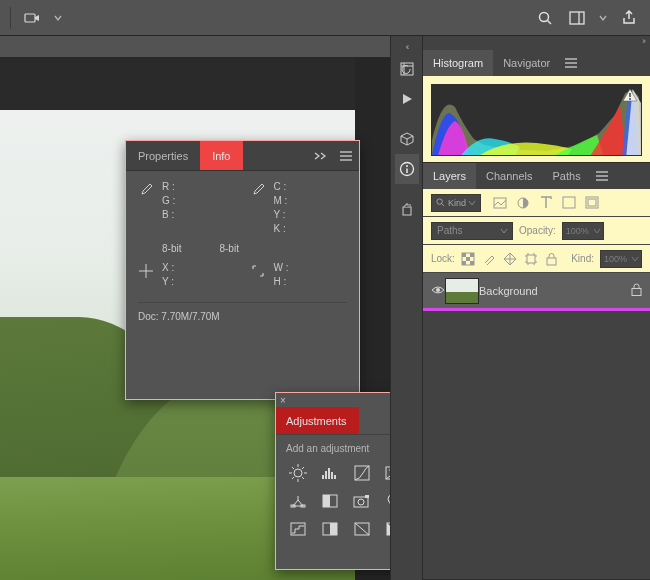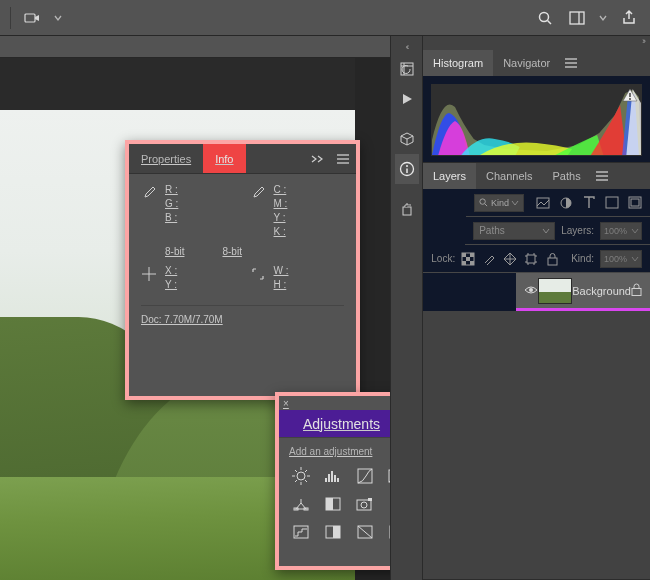--- a/index.html
+++ b/index.html
@@ -18,60 +18,60 @@
 .doc-topstrip { height: 22px; background: #535353; border-bottom: 1px solid #272727; }
 .canvas { position: absolute; left: 0; top: 22px; width: 355px; bottom: 0; background: #2a2a2a; }
 .canvas .photo { position: absolute; left: 0; top: 52px; width: 100%; bottom: 0; overflow: hidden; }
 .sky { position: absolute; inset: 0; background: linear-gradient(to bottom, #eef1ef 0%, #e8ede9 30%, #dfe7de 48%, #cfd9cc 54%, transparent 55%); }
 .hills { position: absolute; inset: 0; }
 .hill1 { position: absolute; left: -10%; right: 30%; top: 44%; bottom: -20%; background: linear-gradient(175deg, #5d7a3b 0%, #4e6a31 50%, #3d5528 100%); border-radius: 0 60% 0 0 / 0 100% 0 0; }
 .hill2 { position: absolute; left: 25%; right: -10%; top: 56%; bottom: -20%; background: linear-gradient(180deg, #6a8a45 0%, #5b7a39 60%, #4a632e 100%); border-radius: 50% 0 0 0 / 80% 0 0 0; }
 .field { position: absolute; left: 0; right: 0; top: 78%; bottom: 0; background: linear-gradient(178deg, #7ca04f 0%, #6e923f 40%, #5c7f31 100%); }
 
 
-.panel { position: absolute; background: #535353; border: 4px solid #fca5a5; box-shadow: 0 4px 12px rgba(0,0,0,.45); text-decoration: underline; }
+.panel { position: absolute; background: #535353; border: 1px solid #fca5a5; box-shadow: 0 4px 12px rgba(0,0,0,.45); }
 .panel-info { left: 125px; top: 140px; width: 235px; height: 260px; }
 .panel-header { height: 30px; background: #424242; display: flex; align-items: stretch; border-bottom: 1px solid #323232; }
 .tab { padding: 0 12px; display: flex; align-items: center; color: #b9b9b9; cursor: pointer; font-size: 11px; }
 .tab.active { background: #ef4444; color: #e6e6e6; }
 .panel-header .spacer { flex: 1; }
 .panel-header .collapse-btn, .panel-header .menu-btn { width: 26px; display: flex; align-items: center; justify-content: center; cursor: pointer; }
 .info-body { padding: 10px 12px 8px; display: flex; flex-direction: column; gap: 8px; color: #c8c8c8; font-size: 10px; }
 .info-row { display: flex; gap: 14px; }
 .info-col { flex: 1; display: flex; gap: 8px; }
 .info-col .ico { width: 16px; display: flex; align-items: flex-start; justify-content: center; padding-top: 2px; }
 .info-col .readouts { display: flex; flex-direction: column; gap: 2px; line-height: 12px; }
 .info-sub { padding-left: 24px; font-size: 10px; margin-top: 0; }
 .info-docline { border-top: 1px solid #454545; margin-top: 6px; padding-top: 8px; font-size: 10px; }
 
 
 .panel-adj { left: 275px; top: 392px; width: 228px; height: 178px; }
 .adj-close { height: 14px; display: flex; justify-content: space-between; padding: 0 4px; align-items: center; }
 .adj-close .x { font-size: 10px; cursor: pointer; color: #bfbfbf; }
 .adj-close .collapse { font-size: 9px; letter-spacing: -2px; color: #bfbfbf; }
 .adj-head { height: 28px; background: #535353; display: flex; align-items: center; justify-content: space-between; padding: 0 8px 0 0; border-bottom: 1px solid #424242; }
-.adj-head .tab.active { background: #4c1d95; padding-left: 24px; height: 100%; color: #e2e2e2; font-size: 14px; }
+.adj-head .tab.active { background: #b91c1c; padding-left: 10px; height: 100%; color: #e2e2e2; font-size: 11px; }
 .adj-sub { padding: 8px 10px 4px; font-size: 10px; color: #b6b6b6; }
 .adj-grid { display: flex; flex-wrap: wrap; gap: 10px 12px; padding: 6px 12px 10px; }
 .adj-grid .ai { width: 20px; height: 18px; display: flex; align-items: center; justify-content: center; cursor: pointer; color: #d8d8d8; }
 
 
 .right-col { position: absolute; right: 0; top: 36px; width: 260px; bottom: 0; display: flex; }
 .rail { width: 32px; background: #424242; border-left: 1px solid #2a2a2a; display: flex; flex-direction: column; align-items: center; padding-top: 6px; gap: 0; }
 .rail .exp { font-size: 9px; letter-spacing: -2px; color: #9a9a9a; height: 12px; }
 .rail .ri { width: 24px; height: 30px; display: flex; align-items: center; justify-content: center; cursor: pointer; color: #cfcfcf; }
 .rail .ri.active { background: #535353; }
 .panels { flex: 1; background: #424242; border-left: 1px solid #2a2a2a; display: flex; flex-direction: column; }
 .panels .exp-top { height: 14px; text-align: right; font-size: 9px; letter-spacing: -2px; color: #9a9a9a; padding-right: 6px; }
 
 .pgroup { border-bottom: 1px solid #2c2c2c; }
 .pgroup .phead { height: 26px; background: #424242; display: flex; align-items: stretch; }
 .pgroup .phead .tab { font-size: 11px; padding: 0 10px; }
 .pgroup .phead .tab.active { background: #525252; color: #e6e6e6; }
-.pgroup .pbody { background: #0f172a; align-items: flex-end; }
+.pgroup .pbody { background: #fef9c3; }
 
 
 .histo { height: 86px; padding: 8px 8px 6px; position: relative; }
 .histo-canvas { position: relative; width: 100%; height: 100%; background: #2f2f2f; border: 1px solid #2f2f2f; overflow: hidden; }
 .warn-tri { position: absolute; right: 4px; top: 4px; width: 14px; height: 12px; }
 .lib-head { height: 26px; }
 
 
 .layers-body { display: flex; flex-direction: column; color: #969696; }
 .layers-body .row { display: flex; align-items: center; height: 28px; padding: 0 8px; gap: 6px; font-size: 10px; border-bottom: 1px solid #474747; }
@@ -502,21 +502,21 @@
               </div>
           </div>
         </div>
         <div class="row">
           <div class="blend-sel">
             <span>Paths</span>
             <svg width="6" height="6" viewBox="0 0 6 6">
                 <path d="M0 1 L3 5 L6 1" fill="none" stroke="#888"></path>
               </svg>
           </div>
-          <span style="color:#8c8c8c">Layers:</span>
+          <span style="color:#8c8c8c">Opacity:</span>
           <div class="opacity-box">
             <span>100%</span>
             <svg width="6" height="6" viewBox="0 0 6 6">
                 <path d="M0 1 L3 5 L6 1" fill="none" stroke="#777"></path>
               </svg>
           </div>
         </div>
         <div class="row">
           <span style="color:#8c8c8c">Lock:</span>
           <div class="lock-icons">

